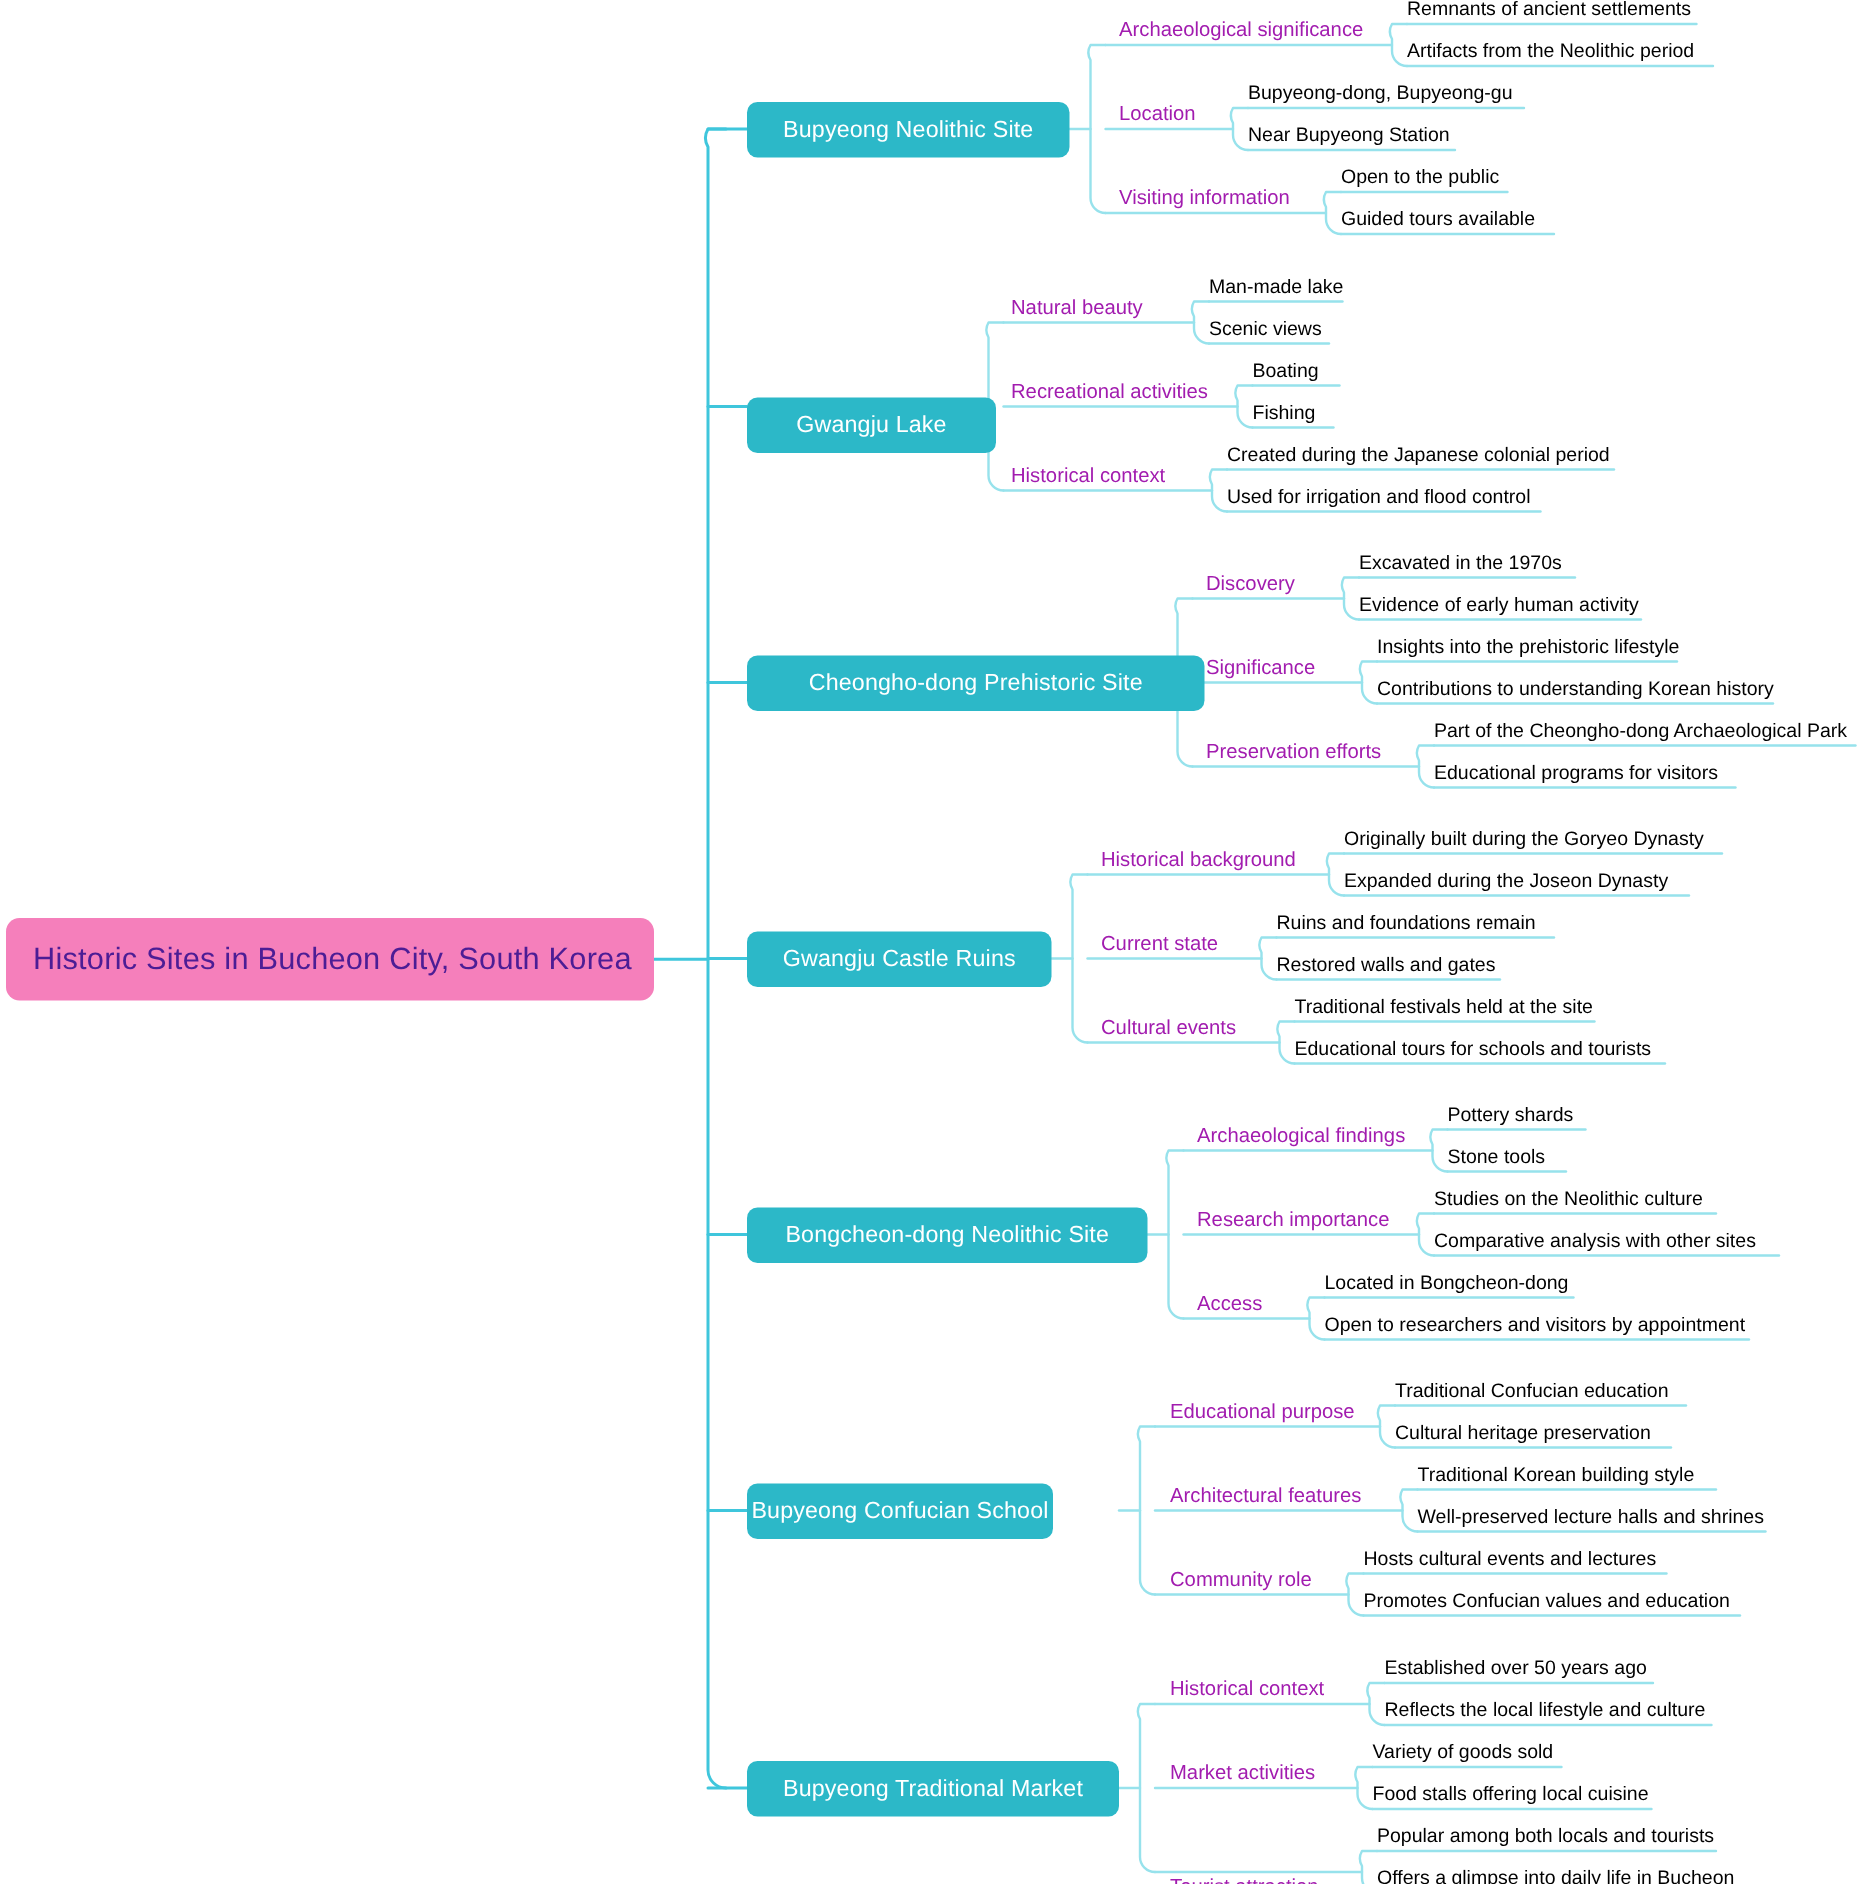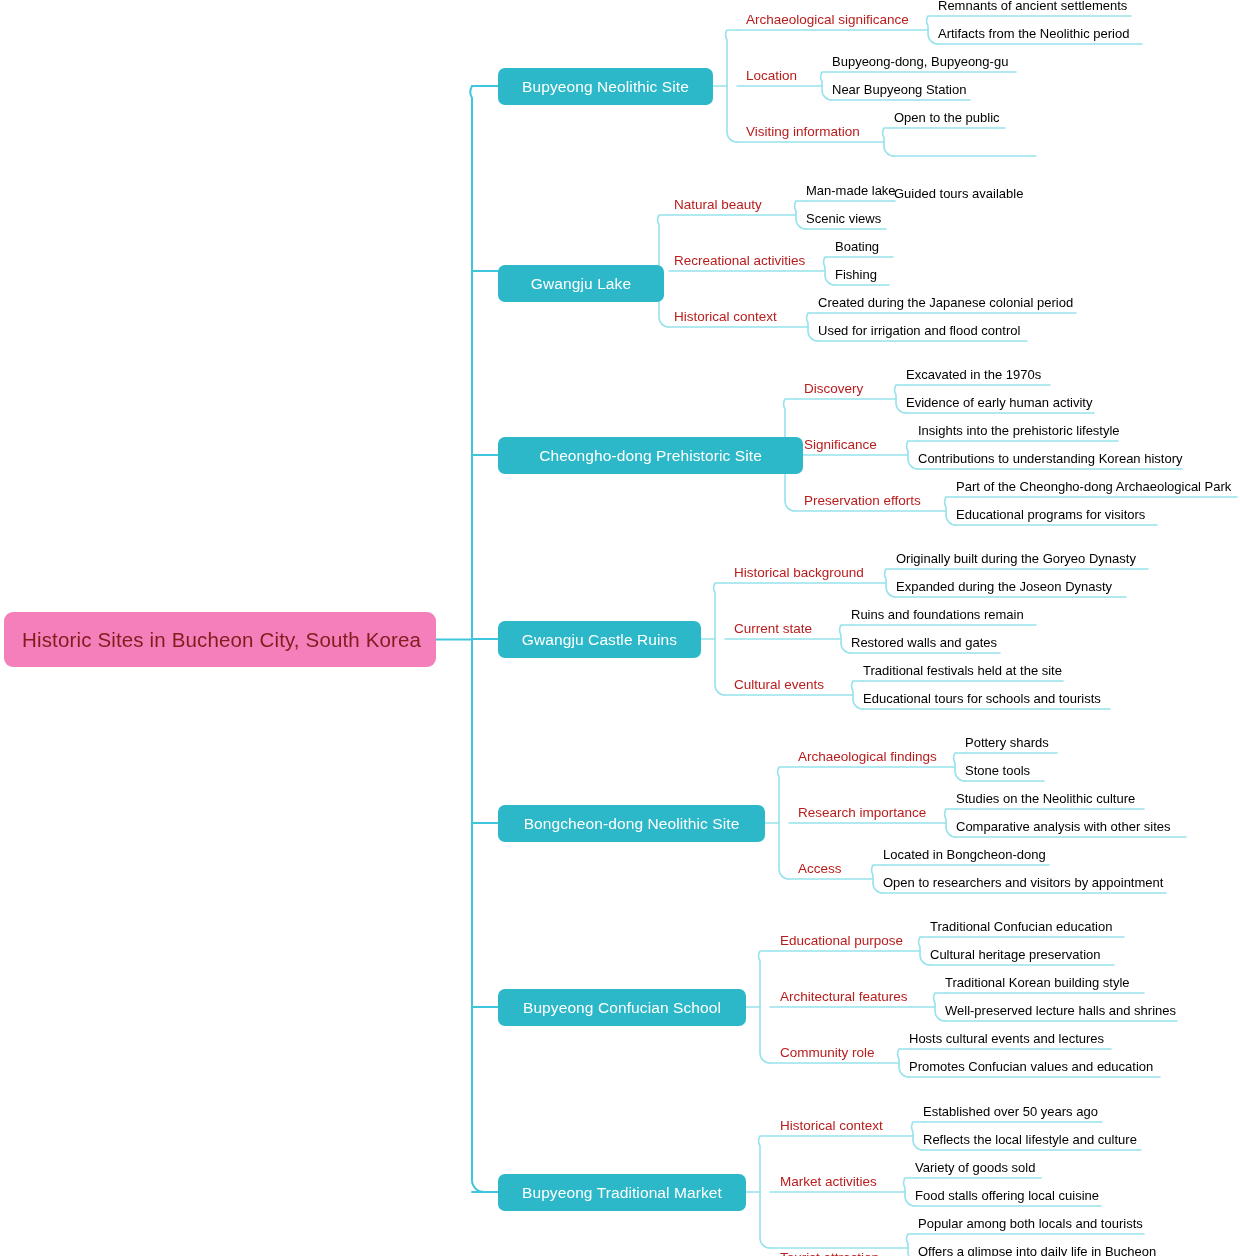--- a/index.html
+++ b/index.html
@@ -7,21 +7,21 @@
     font-family:"Liberation Sans", sans-serif;
     width:1240px;height:1256px;position:relative;overflow:hidden;
   }
   #map{position:absolute;left:0;top:0;width:1240px;height:1256px;}
   .layer-svg{position:absolute;left:0;top:0;width:1240px;height:1256px;pointer-events:none;}
 
   
   .root-node{
     position:absolute;
     background:#F57FBB;
-    color:#7f1d1d;
+    color:#4c1d95;
     border-radius:9px;
     display:flex;align-items:center;
     padding:16px 18px;
     font-size:20.5px;
     letter-spacing:.15px;
     white-space:nowrap;
     box-sizing:border-box;
   }
 
   
@@ -35,21 +35,21 @@
     letter-spacing:.1px;
     white-space:nowrap;
     height:37px;
     box-sizing:border-box;
     padding:0 16px;
   }
 
   
   .l2-label{
     position:absolute;
-    color:#b91c1c;
+    color:#a21caf;
     font-size:13.5px;
     white-space:nowrap;
     line-height:14px;
   }
 
   
   .l3-label{
     position:absolute;
     color:#000000;
     font-size:13px;
@@ -175,21 +175,21 @@
         <span>Bupyeong Neolithic Site</span>
       </div>
       <div class="l2-label" style="left: 746px; top: 13px;">Archaeological significance</div>
       <div class="l3-label" style="left: 938px; top: -1px;">Remnants of ancient settlements</div>
       <div class="l3-label" style="left: 938px; top: 27px;">Artifacts from the Neolithic period</div>
       <div class="l2-label" style="left: 746px; top: 69px;">Location</div>
       <div class="l3-label" style="left: 832px; top: 55px;">Bupyeong-dong, Bupyeong-gu</div>
       <div class="l3-label" style="left: 832px; top: 83px;">Near Bupyeong Station</div>
       <div class="l2-label" style="left: 746px; top: 125px;">Visiting information</div>
       <div class="l3-label" style="left: 894px; top: 111px; text-align: right;">Open to the public</div>
-      <div class="l3-label" style="left: 894px; top: 139px; margin-top: 48px;">Guided tours available</div>
+      <div class="l3-label" style="left: 894px; top: 139px;">Guided tours available</div>
       <div class="l1-node" style="left: 498px; top: 253px; width: 166px; margin-top: 12px;">
         <span>Gwangju Lake</span>
       </div>
       <div class="l2-label" style="left: 674px; top: 198px;">Natural beauty</div>
       <div class="l3-label" style="left: 806px; top: 184px;">Man-made lake</div>
       <div class="l3-label" style="left: 806px; top: 212px;">Scenic views</div>
       <div class="l2-label" style="left: 674px; top: 254px;">Recreational activities</div>
       <div class="l3-label" style="left: 835px; top: 240px;">Boating</div>
       <div class="l3-label" style="left: 835px; top: 268px;">Fishing</div>
       <div class="l2-label" style="left: 674px; top: 310px;">Historical context</div>
@@ -224,21 +224,21 @@
       </div>
       <div class="l2-label" style="left: 798px; top: 750px;">Archaeological findings</div>
       <div class="l3-label" style="left: 965px; top: 736px;">Pottery shards</div>
       <div class="l3-label" style="left: 965px; top: 764px;">Stone tools</div>
       <div class="l2-label" style="left: 798px; top: 806px;">Research importance</div>
       <div class="l3-label" style="left: 956px; top: 792px;">Studies on the Neolithic culture</div>
       <div class="l3-label" style="left: 956px; top: 820px;">Comparative analysis with other sites</div>
       <div class="l2-label" style="left: 798px; top: 862px;">Access</div>
       <div class="l3-label" style="left: 883px; top: 848px;">Located in Bongcheon-dong</div>
       <div class="l3-label" style="left: 883px; top: 876px;">Open to researchers and visitors by appointment</div>
-      <div class="l1-node" style="left: 498px; top: 989px; width: 248px;">
+      <div class="l1-node" style="left: 498px; top: 989px; width: 204px;">
         <span>Bupyeong Confucian School</span>
       </div>
       <div class="l2-label" style="left: 780px; top: 934px;">Educational purpose</div>
       <div class="l3-label" style="left: 930px; top: 920px;">Traditional Confucian education</div>
       <div class="l3-label" style="left: 930px; top: 948px;">Cultural heritage preservation</div>
       <div class="l2-label" style="left: 780px; top: 990px;">Architectural features</div>
       <div class="l3-label" style="left: 945px; top: 976px;">Traditional Korean building style</div>
       <div class="l3-label" style="left: 945px; top: 1004px;">Well-preserved lecture halls and shrines</div>
       <div class="l2-label" style="left: 780px; top: 1046px;">Community role</div>
       <div class="l3-label" style="left: 909px; top: 1032px;">Hosts cultural events and lectures</div>

